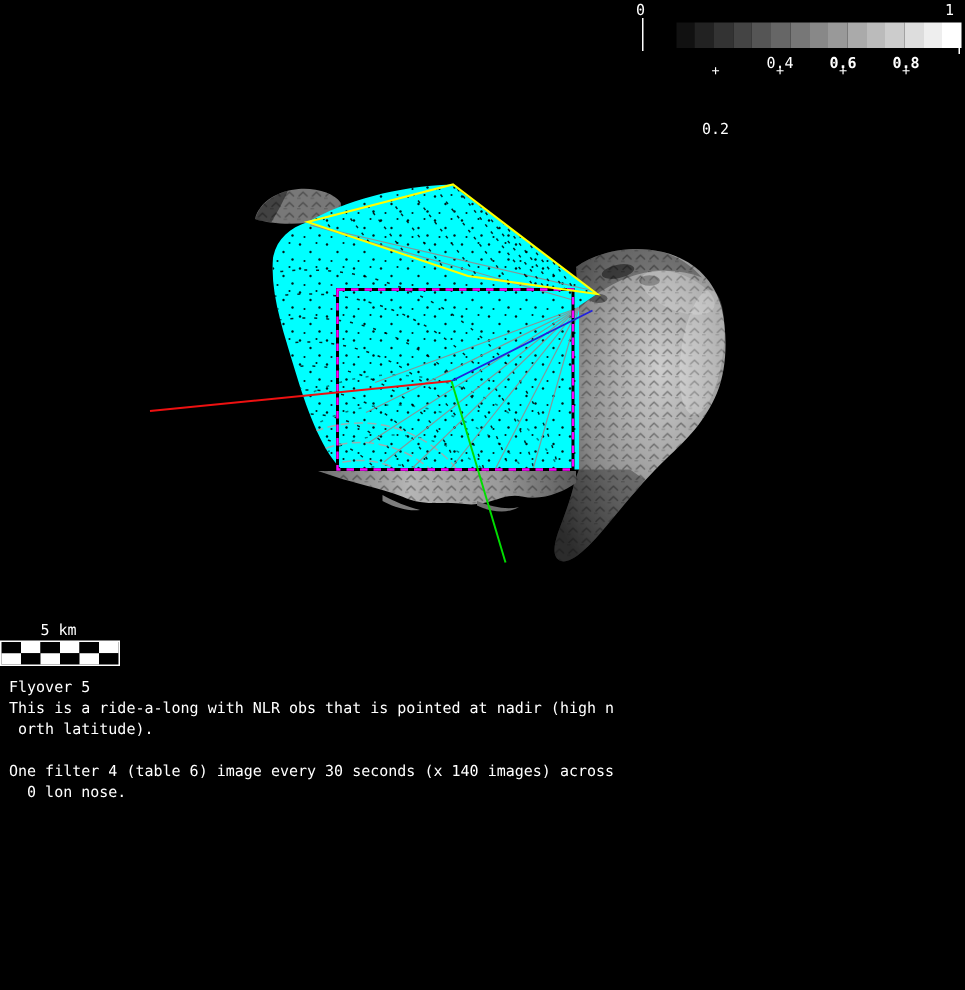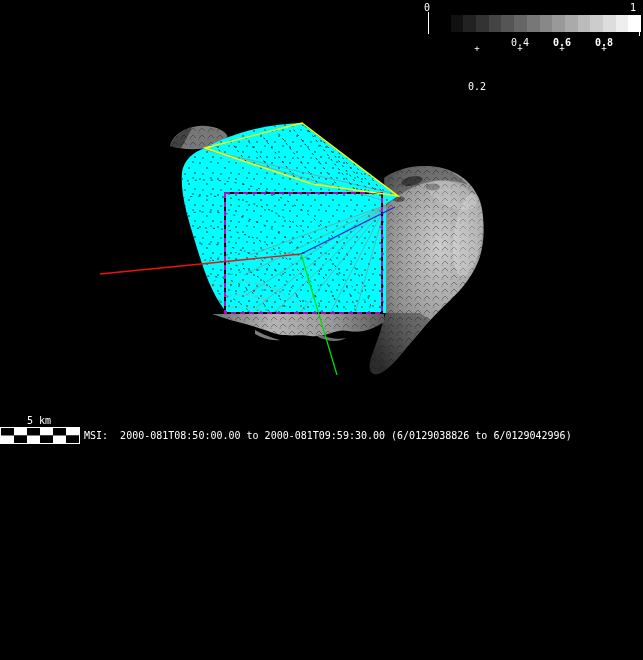--- a/index.html
+++ b/index.html
@@ -218,15 +218,20 @@
     <span class="txt cb-lab" id="cb-l1">0.4</span>
     <span class="txt cb-lab" id="cb-l2">0.6</span>
     <span class="txt cb-lab" id="cb-l3">0.8</span>
     <span class="txt cb-plus" id="cb-p0">+</span>
     <span class="txt cb-plus" id="cb-p1">+</span>
     <span class="txt cb-plus" id="cb-p2">+</span>
     <span class="txt cb-plus" id="cb-p3">+</span>
   </div>
 
   <div class="txt" id="scalebar-label">5 km</div>
-  <div class="txt" id="msi-caption">MSI:  2000-081T08:50:00.00 to 2000-081T09:59:30.00 (6/0129038826 to 6/0129042996)</div>
+  <div class="txt" id="description">Flyover 5
+This is a ride-a-long with NLR obs that is pointed at nadir (high n
+ orth latitude).
+
+One filter 4 (table 6) image every 30 seconds (x 140 images) across
+  0 lon nose.</div>
 
 </div>
 
 </body></html>

